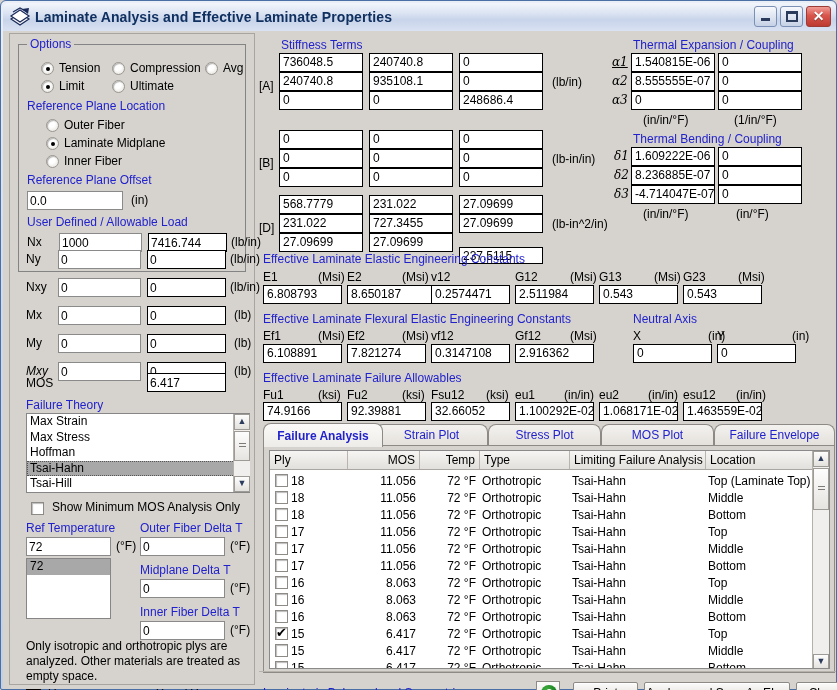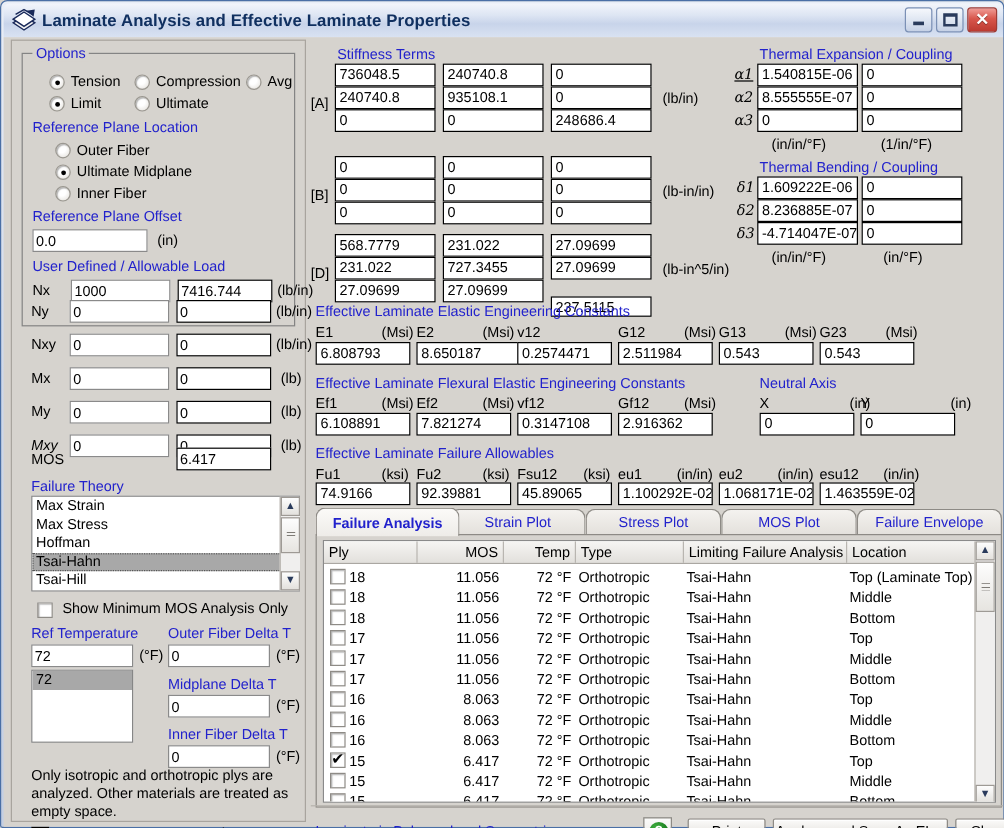--- a/index.html
+++ b/index.html
@@ -245,21 +245,21 @@
 
         <span class="radio on" style="left:22px; top:35px;"></span>
         <span class="lbl" style="left:40px; top:34px;">Limit</span>
         <span class="radio" style="left:93px; top:35px;"></span>
         <span class="lbl" style="left:111px; top:34px;">Ultimate</span>
 
         <span class="lbl-blue" style="left:8px; top:54px;">Reference Plane Location</span>
         <span class="radio" style="left:27px; top:74px;"></span>
         <span class="lbl" style="left:45px; top:73px;">Outer Fiber</span>
         <span class="radio on" style="left:27px; top:92px;"></span>
-        <span class="lbl" style="left:45px; top:91px;">Ultimate Midplane</span>
+        <span class="lbl" style="left:45px; top:91px;">Laminate Midplane</span>
         <span class="radio" style="left:27px; top:110px;"></span>
         <span class="lbl" style="left:45px; top:109px;">Inner Fiber</span>
 
         <span class="lbl-blue" style="left:8px; top:128px;">Reference Plane Offset</span>
         <div class="tf sunken" style="left:8px; top:146px; width:96px; height:19px;">0.0</div>
         <span class="lbl" style="left:112px; top:148px;">(in)</span>
 
         <span class="lbl-blue" style="left:8px; top:170px;">User Defined / Allowable Load</span>
 
         <span class="lbl" style="left:8px; top:190px;">Nx</span>
@@ -370,21 +370,21 @@
       <span class="lbl" style="left:0px; top:190px;">[D]</span>
       <div class="matbox" style="left:20px; top:164px; width:84px; height:19px;">568.7779</div>
       <div class="matbox" style="left:110px; top:164px; width:84px; height:19px;">231.022</div>
       <div class="matbox" style="left:200px; top:164px; width:84px; height:19px;">27.09699</div>
       <div class="matbox" style="left:20px; top:183px; width:84px; height:19px;">231.022</div>
       <div class="matbox" style="left:110px; top:183px; width:84px; height:19px;">727.3455</div>
       <div class="matbox" style="left:200px; top:183px; width:84px; height:19px;">27.09699</div>
       <div class="matbox" style="left:20px; top:202px; width:84px; height:19px;">27.09699</div>
       <div class="matbox" style="left:110px; top:202px; width:84px; height:19px;">27.09699</div>
       <div class="matbox" style="left:200px; top:216px; width:84px; height:17px;">237.5115</div>
-      <span class="lbl" style="left:293px; top:186px;">(lb-in^5/in)</span>
+      <span class="lbl" style="left:293px; top:186px;">(lb-in^2/in)</span>
 
       <span class="lbl-blue" style="left:374px; top:7px;">Thermal Expansion / Coupling</span>
       <span class="lbl sym" style="left:353px; top:24px;text-decoration:underline;">α1</span>
       <div class="matbox" style="left:372px; top:22px; width:84px; height:19px;">1.540815E-06</div>
       <div class="matbox" style="left:459px; top:22px; width:84px; height:19px;">0</div>
       <span class="lbl sym" style="left:353px; top:43px;">α2</span>
       <div class="matbox" style="left:372px; top:41px; width:84px; height:19px;">8.555555E-07</div>
       <div class="matbox" style="left:459px; top:41px; width:84px; height:19px;">0</div>
       <span class="lbl sym" style="left:353px; top:62px;">α3</span>
       <div class="matbox" style="left:372px; top:60px; width:84px; height:19px;">0</div>
@@ -447,21 +447,21 @@
 
       <span class="lbl-blue" style="left:4px; top:340px;">Effective Laminate Failure Allowables</span>
       <span class="lbl" style="left:4px; top:357px;">Fu1</span>
       <span class="lbl" style="left:59px; top:357px;">(ksi)</span>
       <div class="matbox" style="left:4px; top:371px; width:79px; height:19px;">74.9166</div>
       <span class="lbl" style="left:88px; top:357px;">Fu2</span>
       <span class="lbl" style="left:143px; top:357px;">(ksi)</span>
       <div class="matbox" style="left:88px; top:371px; width:79px; height:19px;">92.39881</div>
       <span class="lbl" style="left:172px; top:357px;">Fsu12</span>
       <span class="lbl" style="left:227px; top:357px;">(ksi)</span>
-      <div class="matbox" style="left:172px; top:371px; width:79px; height:19px;">45.89065</div>
+      <div class="matbox" style="left:172px; top:371px; width:79px; height:19px;">32.66052</div>
       <span class="lbl" style="left:256px; top:357px;">eu1</span>
       <span class="lbl" style="left:305px; top:357px;">(in/in)</span>
       <div class="matbox" style="left:256px; top:371px; width:79px; height:19px;">1.100292E-02</div>
       <span class="lbl" style="left:340px; top:357px;">eu2</span>
       <span class="lbl" style="left:389px; top:357px;">(in/in)</span>
       <div class="matbox" style="left:340px; top:371px; width:79px; height:19px;">1.068171E-02</div>
       <span class="lbl" style="left:424px; top:357px;">esu12</span>
       <span class="lbl" style="left:477px; top:357px;">(in/in)</span>
       <div class="matbox" style="left:424px; top:371px; width:79px; height:19px;">1.463559E-02</div>
     </div>

